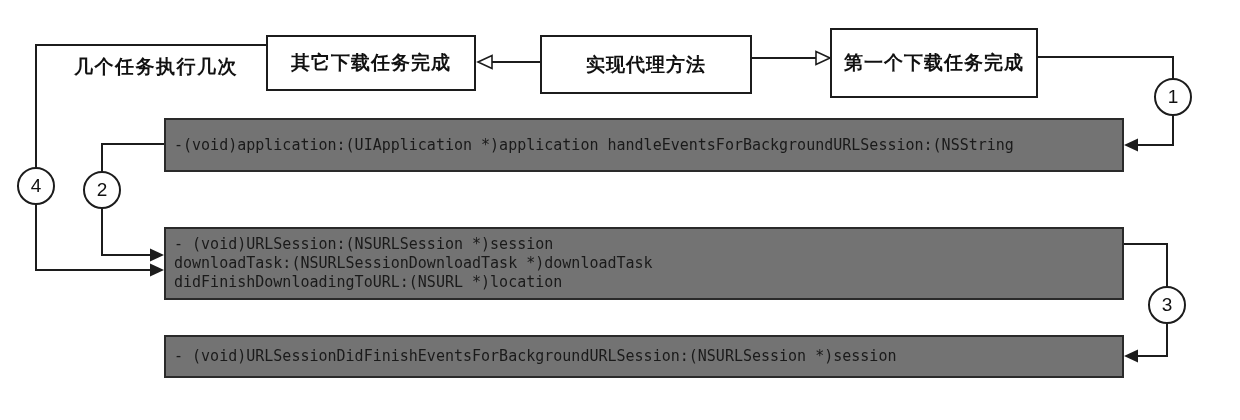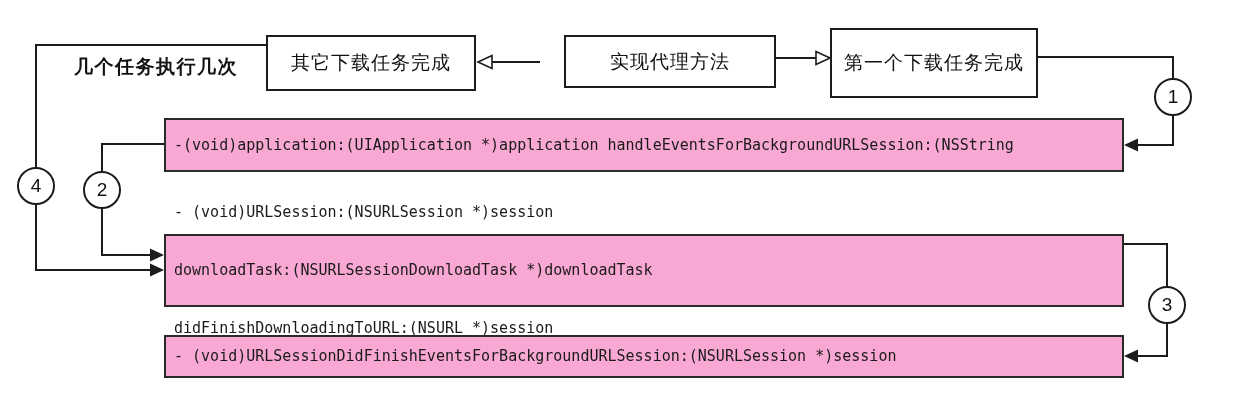--- a/index.html
+++ b/index.html
@@ -25,48 +25,47 @@
     z-index: 1;
   }
   .node-box {
     position: absolute;
     border: 2px solid #1c1c1c;
     background: #ffffff;
     display: flex;
     align-items: center;
     justify-content: center;
     font-size: 19px;
-    font-weight: 400;
+    font-weight: 700;
     letter-spacing: 1px;
     z-index: 2;
     box-sizing: border-box;
   }
   .free-label {
     position: absolute;
     font-size: 19px;
     font-weight: 600;
     letter-spacing: 1.5px;
     z-index: 2;
     white-space: nowrap;
   }
   .code-box {
     position: absolute;
     border: 2px solid #2a2a2a;
-    background: #f9a8d4;
+    background: #737373;
     font-family: "DejaVu Sans Mono", "Liberation Mono", monospace;
     font-size: 15px;
     line-height: 19px;
     color: #1a1a1a;
     padding: 5px 8px;
     box-sizing: border-box;
     display: flex;
     flex-direction: column;
     justify-content: center;
     z-index: 2;
-    gap: 39px;
   }
   .code-line {
     white-space: pre;
   }
   .step-circle {
     position: absolute;
     width: 38px;
     height: 38px;
     border: 2px solid #1c1c1c;
     border-radius: 50%;
@@ -103,32 +102,32 @@
     <polygon points="478,62 492,55.5 492,68.5" fill="#ffffff" stroke="#1c1c1c" stroke-width="1.6"></polygon>
 
     <line x1="752" y1="58" x2="816" y2="58"></line>
     <polygon points="830,58 816,51.5 816,64.5" fill="#ffffff" stroke="#1c1c1c" stroke-width="1.6"></polygon>
   </svg>
 
   <div class="free-label" style="left:74px; top:54px;">几个任务执行几次</div>
 
   <div class="node-box" style="left:266px; top:35px; width:210px; height:56px;">其它下载任务完成</div>
 
-  <div class="node-box" style="left:564px; top:35px; width:212px; height:53px;">实现代理方法</div>
+  <div class="node-box" style="left:540px; top:35px; width:212px; height:59px;">实现代理方法</div>
 
   <div class="node-box" style="left:830px; top:28px; width:208px; height:70px;">第一个下载任务完成</div>
 
   <div class="code-box" style="left:164px; top:118px; width:960px; height:54px;">
     <div class="code-line">-(void)application:(UIApplication *)application handleEventsForBackgroundURLSession:(NSString</div>
   </div>
 
-  <div class="code-box" style="left:164px; top:234px; width:960px; height:73px;">
+  <div class="code-box" style="left:164px; top:227px; width:960px; height:73px;">
     <div class="code-line">- (void)URLSession:(NSURLSession *)session</div>
     <div class="code-line">downloadTask:(NSURLSessionDownloadTask *)downloadTask</div>
-    <div class="code-line">didFinishDownloadingToURL:(NSURL *)session</div>
+    <div class="code-line">didFinishDownloadingToURL:(NSURL *)location</div>
   </div>
 
   <div class="code-box" style="left:164px; top:335px; width:960px; height:43px;">
     <div class="code-line">- (void)URLSessionDidFinishEventsForBackgroundURLSession:(NSURLSession *)session</div>
   </div>
 
   <div class="step-circle" style="left:1154px; top:78px;">1</div>
 
   <div class="step-circle" style="left:83px; top:171px;">2</div>
 

